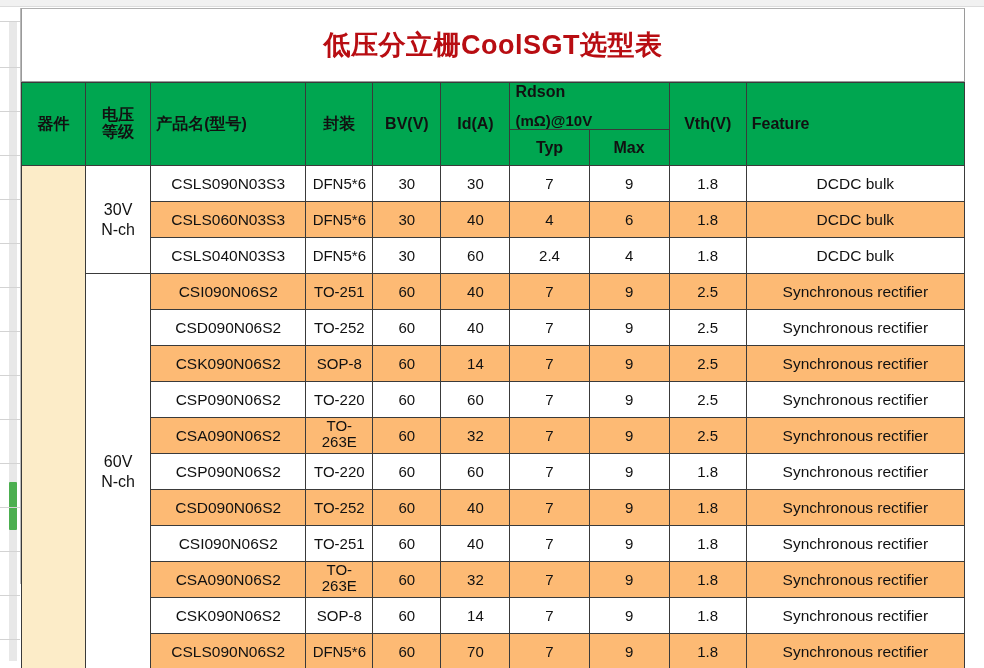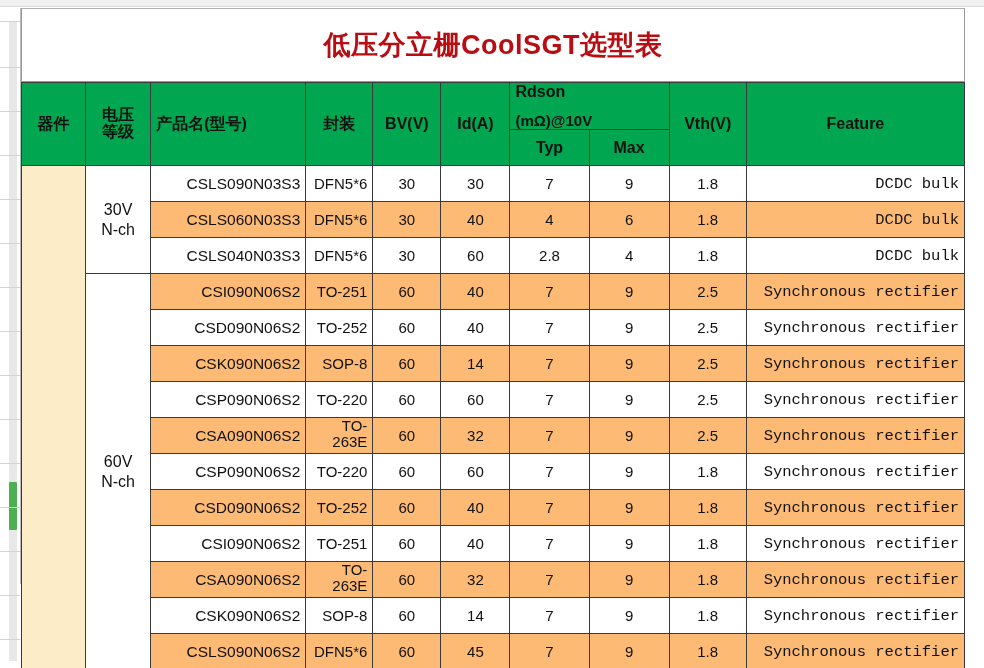--- a/index.html
+++ b/index.html
@@ -114,39 +114,39 @@
     vertical-align: middle;
   }
   thead th.two-line { line-height: 1.05; white-space: normal; }
   .rdson-top { text-align: left; }
   .rdson-sub {
     font-size: 15px;
     display: block;
     margin-top: 11px;
   }
   td.c { text-align: center; }
-  td.l { text-align: right; }
+  td.l { text-align: center; }
   tbody tr.alt td { background: #fdba74; }
   tbody tr td { background: #ffffff; }
   td.vgroup {
     text-align: center;
     font-size: 16px;
     line-height: 1.2;
     background: #ffffff !important;
   }
   td.device { background: #fcecc8 !important; border-right: 1px solid #000; }
   td.pkg-clip {
     line-height: 1.05;
     white-space: normal;
     vertical-align: top;
     padding-top: 3px;
     margin-top: 42px;
   }
   td.model { font-size: 15.5px; }
-  td.feature { font-size: 15.5px; font-family: Liberation Mono, monospace; }
+  td.feature { font-size: 15.5px; }
 </style>
 </head>
 <body>
 
 <div id="root">
 
   <div class="top-strip"></div>
 
   <div class="gutter">
     <div class="gutter-track"></div>
@@ -200,21 +200,21 @@
           </th>
           <th rowspan="2" style="text-align:left">产品名(型号)</th>
           <th rowspan="2">封装</th>
           <th rowspan="2">BV(V)</th>
           <th rowspan="2">Id(A)</th>
           <th colspan="2" class="rdson-top">
             <span>Rdson</span>
             <span class="rdson-sub">(mΩ)@10V</span>
           </th>
           <th rowspan="2">Vth(V)</th>
-          <th rowspan="2" style="text-align:center">Feature</th>
+          <th rowspan="2" style="text-align:left">Feature</th>
         </tr>
         <tr>
           <th>Typ</th>
           <th>Max</th>
         </tr>
       </thead>
       <tbody id="tbody">
           <tr>
             <td class="device" rowspan="14"></td>
             <td class="vgroup" rowspan="3"><span>30V</span><br><span>N-ch</span></td>
@@ -235,21 +235,21 @@
             <td class="c">4</td>
             <td class="c">6</td>
             <td class="c">1.8</td>
             <td class="l feature">DCDC bulk</td>
           </tr>
           <tr>
             <td class="l model">CSLS040N03S3</td>
             <td class="l">DFN5*6</td>
             <td class="c">30</td>
             <td class="c">60</td>
-            <td class="c">2.8</td>
+            <td class="c">2.4</td>
             <td class="c">4</td>
             <td class="c">1.8</td>
             <td class="l feature">DCDC bulk</td>
           </tr>
           <tr class="alt">
             <td class="vgroup" rowspan="11"><span>60V</span><br><span>N-ch</span></td>
             <td class="l model">CSI090N06S2</td>
             <td class="l">TO-251</td>
             <td class="c">60</td>
             <td class="c">40</td>
@@ -345,21 +345,21 @@
             <td class="c">14</td>
             <td class="c">7</td>
             <td class="c">9</td>
             <td class="c">1.8</td>
             <td class="l feature">Synchronous rectifier</td>
           </tr>
           <tr class="alt">
             <td class="l model">CSLS090N06S2</td>
             <td class="l">DFN5*6</td>
             <td class="c">60</td>
-            <td class="c">45</td>
+            <td class="c">70</td>
             <td class="c">7</td>
             <td class="c">9</td>
             <td class="c">1.8</td>
             <td class="l feature">Synchronous rectifier</td>
           </tr>
         </tbody>
     </table>
 
   </div>
 </div>

